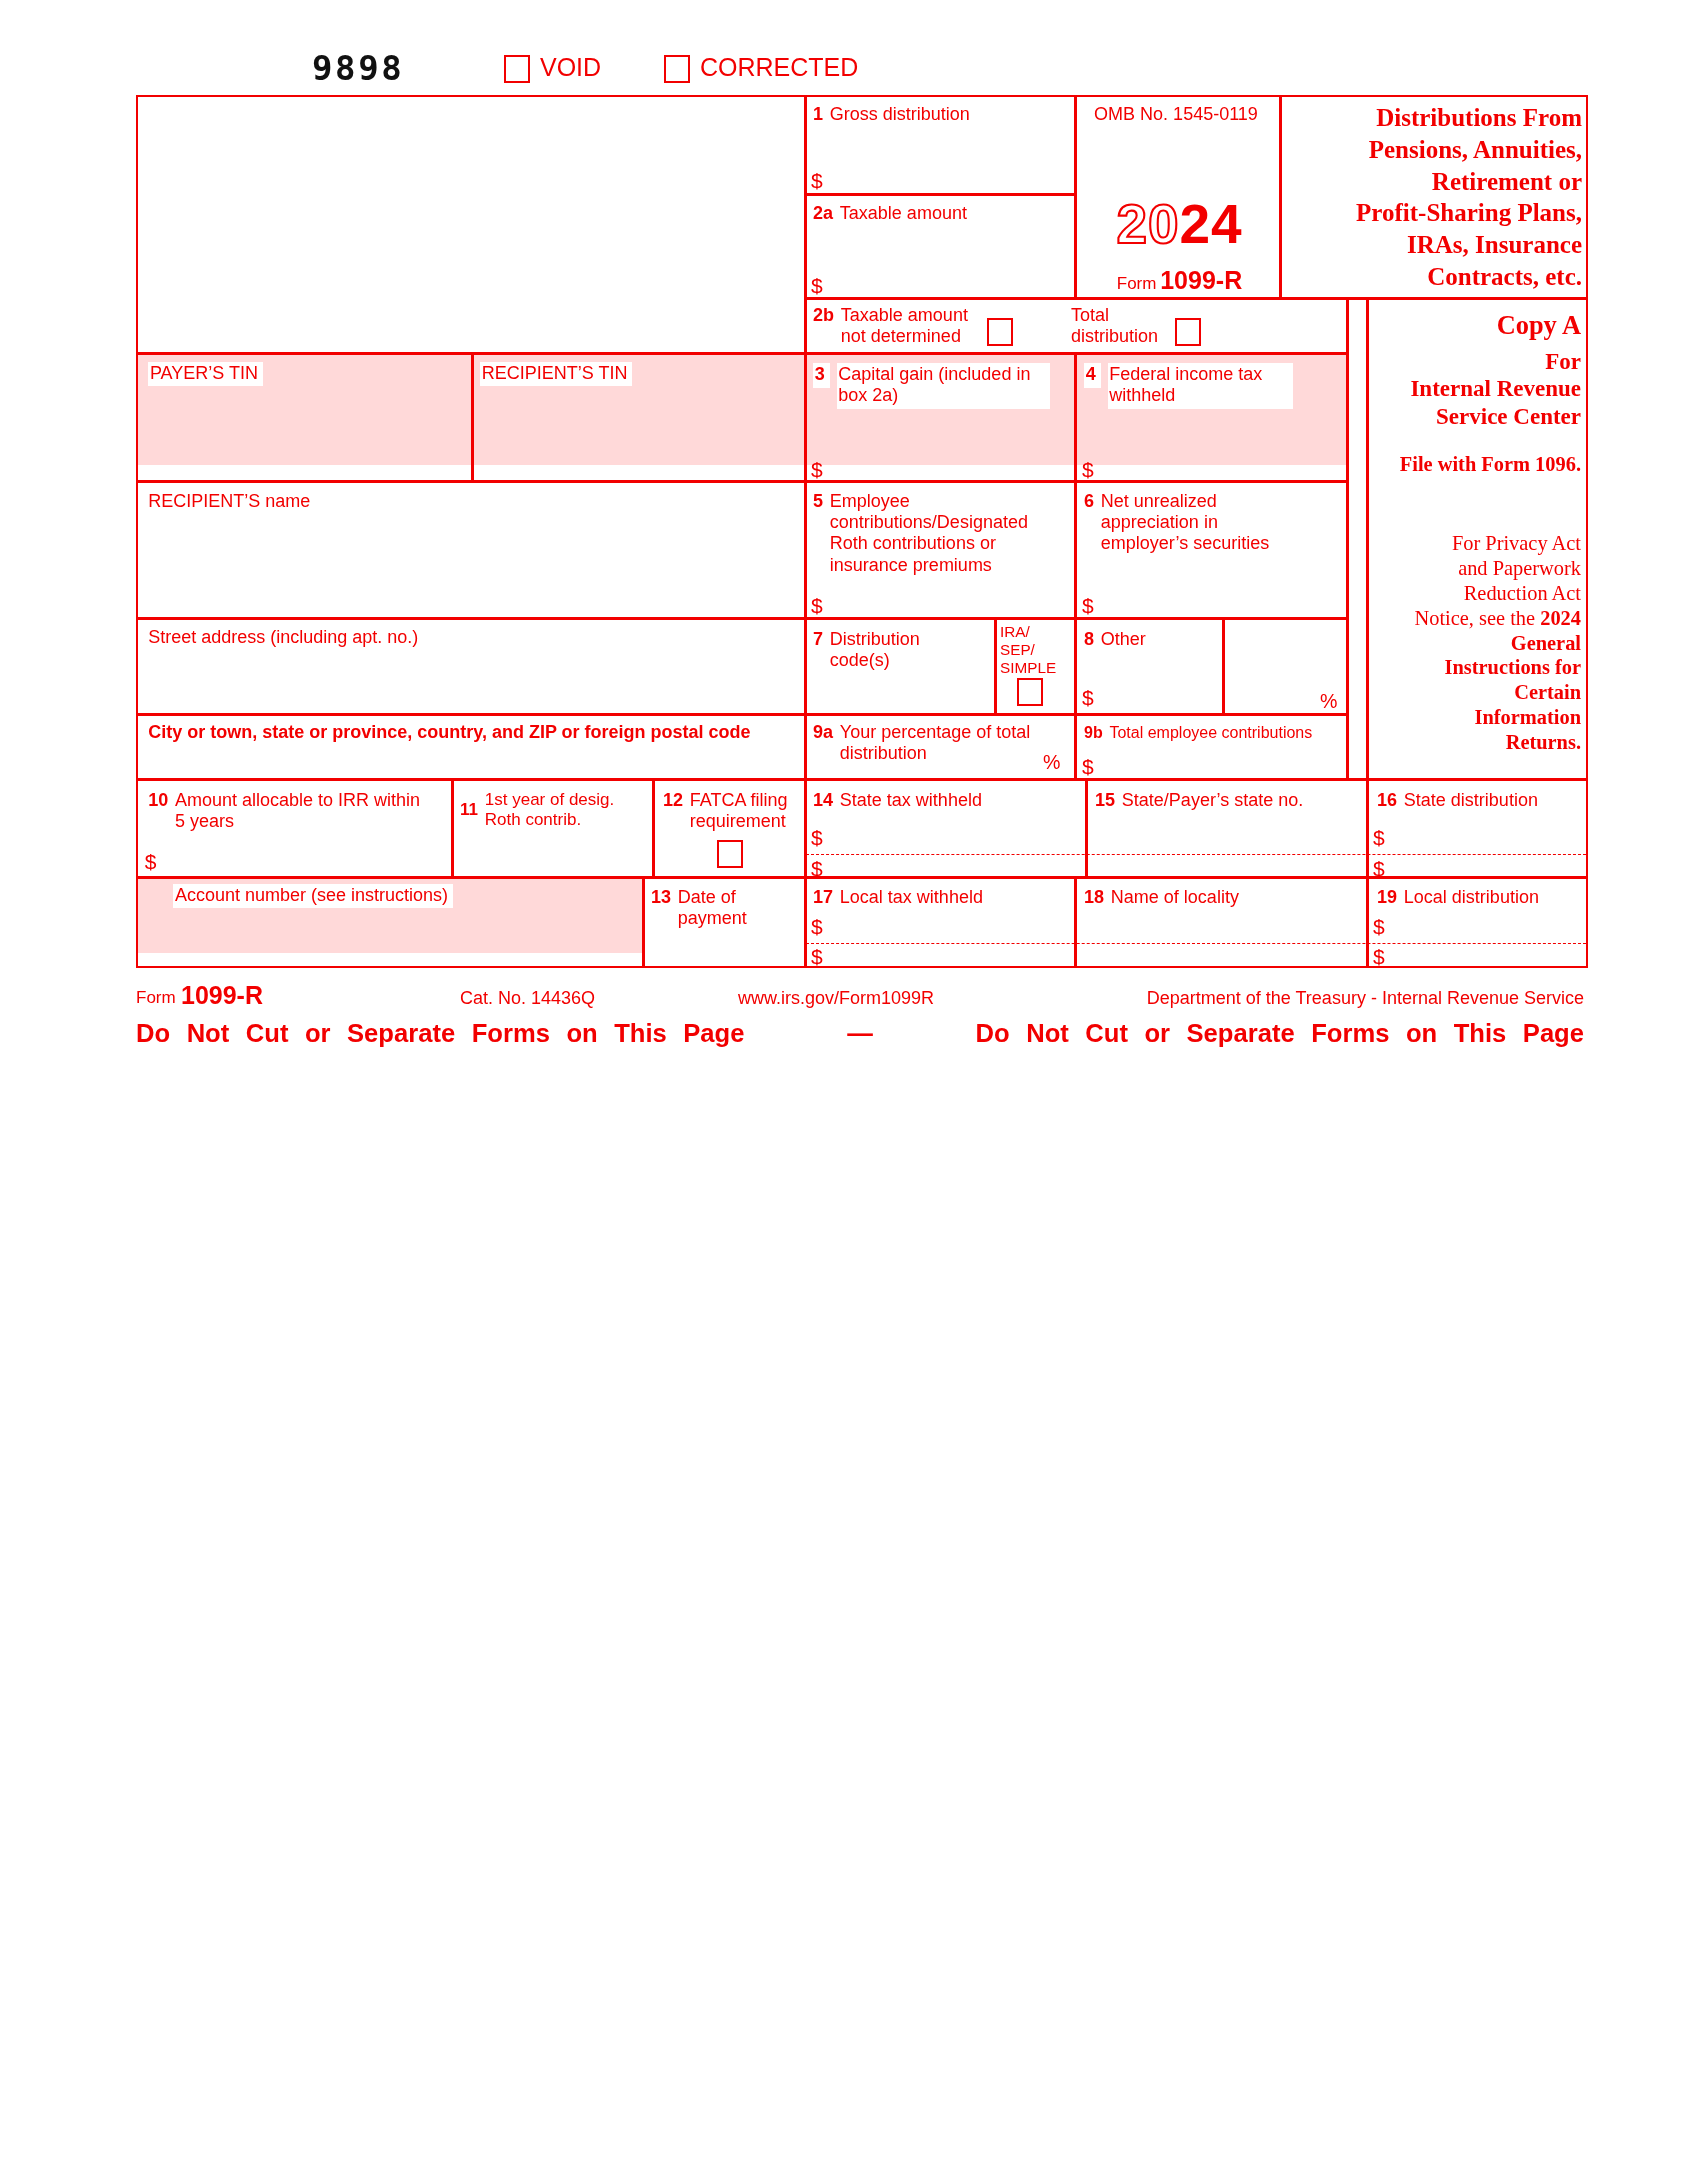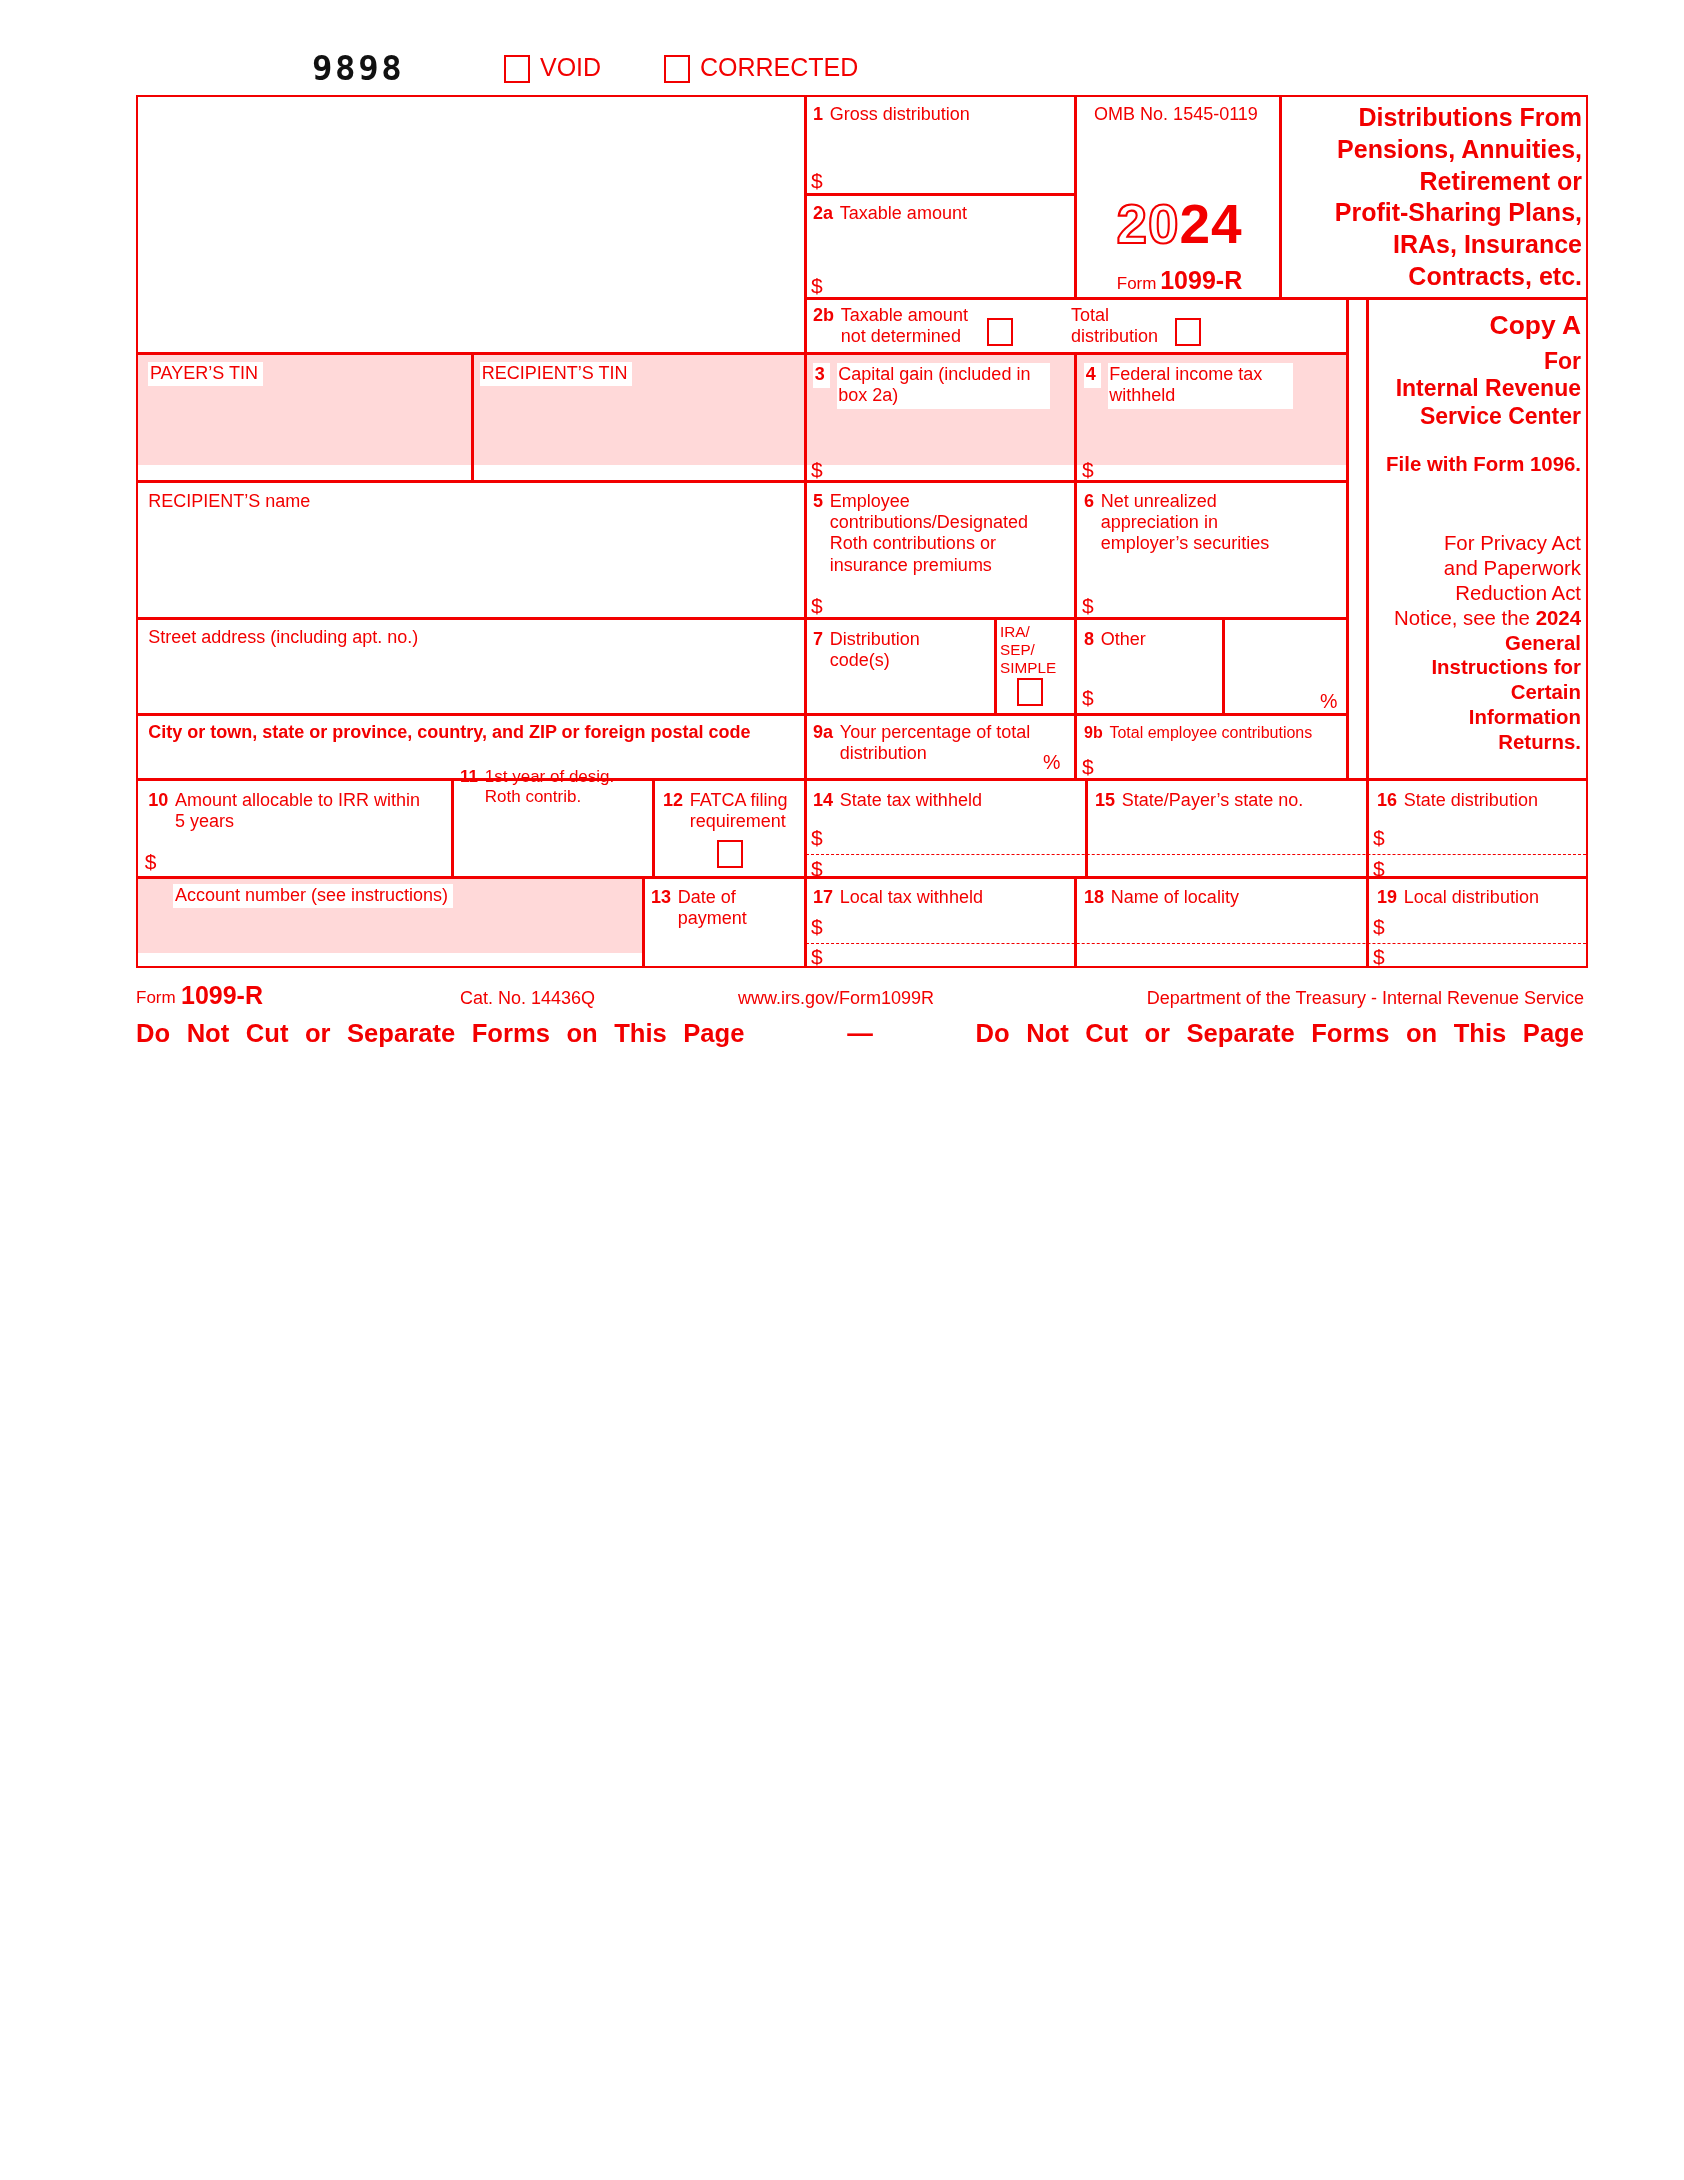--- a/index.html
+++ b/index.html
@@ -22,21 +22,21 @@
        box-decoration-break:clone;-webkit-box-decoration-break:clone;}
   .dollar{position:absolute;font-size:21px;color:var(--red);}
   .pct{position:absolute;font-size:19.6px;color:var(--red);}
   .cb{position:absolute;width:22px;height:24px;border:2.6px solid var(--red);background:#fff;}
   .pre{white-space:pre-line;}
   .s18{font-size:15.3px;line-height:1.18;}
   .s19{font-size:16px;}
   .s20{font-size:17px;}
   .rt{text-align:right;}
   .bold{font-weight:700;}
-  .red{color:var(--red);}
+  .red{color:var(--red);font-family:Liberation Serif, serif;}
   .title{font-size:25px;font-weight:700;line-height:1.27;}
   .copyA{font-size:26.4px;font-weight:700;}
   .copysub{font-size:23px;font-weight:700;line-height:1.2;}
   .copyfile{font-size:20.4px;font-weight:700;}
   .priv{font-size:20.4px;line-height:1.22;}
   .ocr{font-family:"DejaVu Sans Mono", monospace;font-size:34px;font-weight:700;
        letter-spacing:2.6px;color:#111;}
   .voidlbl{font-size:25px;color:var(--red);}
   .year{font-size:55px;font-weight:800;letter-spacing:0.9px;}
   .year .outline{color:#fff;-webkit-text-stroke:2.1px var(--red);}
@@ -202,21 +202,21 @@
 Certain
 Information
 Returns.</span>
   </div>
 
   <div class="lbl" style="left:10.2px;top:693px;width:281px;">
     <b class="num">10</b>
     <span class="txt">Amount allocable to IRR within 5 years</span>
   </div>
   <div class="dollar" style="left:6.8px;top:753px;">$</div>
-  <div class="lbl s20" style="left:322px;top:670px;width:182px;">
+  <div class="lbl s20" style="left:322px;top:693px;width:182px;align-items:center;">
     <b class="num">11</b>
     <span class="txt">1st year of desig. Roth contrib.</span>
   </div>
   <div class="lbl" style="left:525px;top:693px;width:138px;">
     <b class="num">12</b>
     <span class="txt">FATCA filing requirement</span>
   </div>
   <div class="cb" style="left:579px;top:743px;"></div>
   <div class="lbl" style="left:675px;top:693px;width:264px;">
     <b class="num">14</b>

